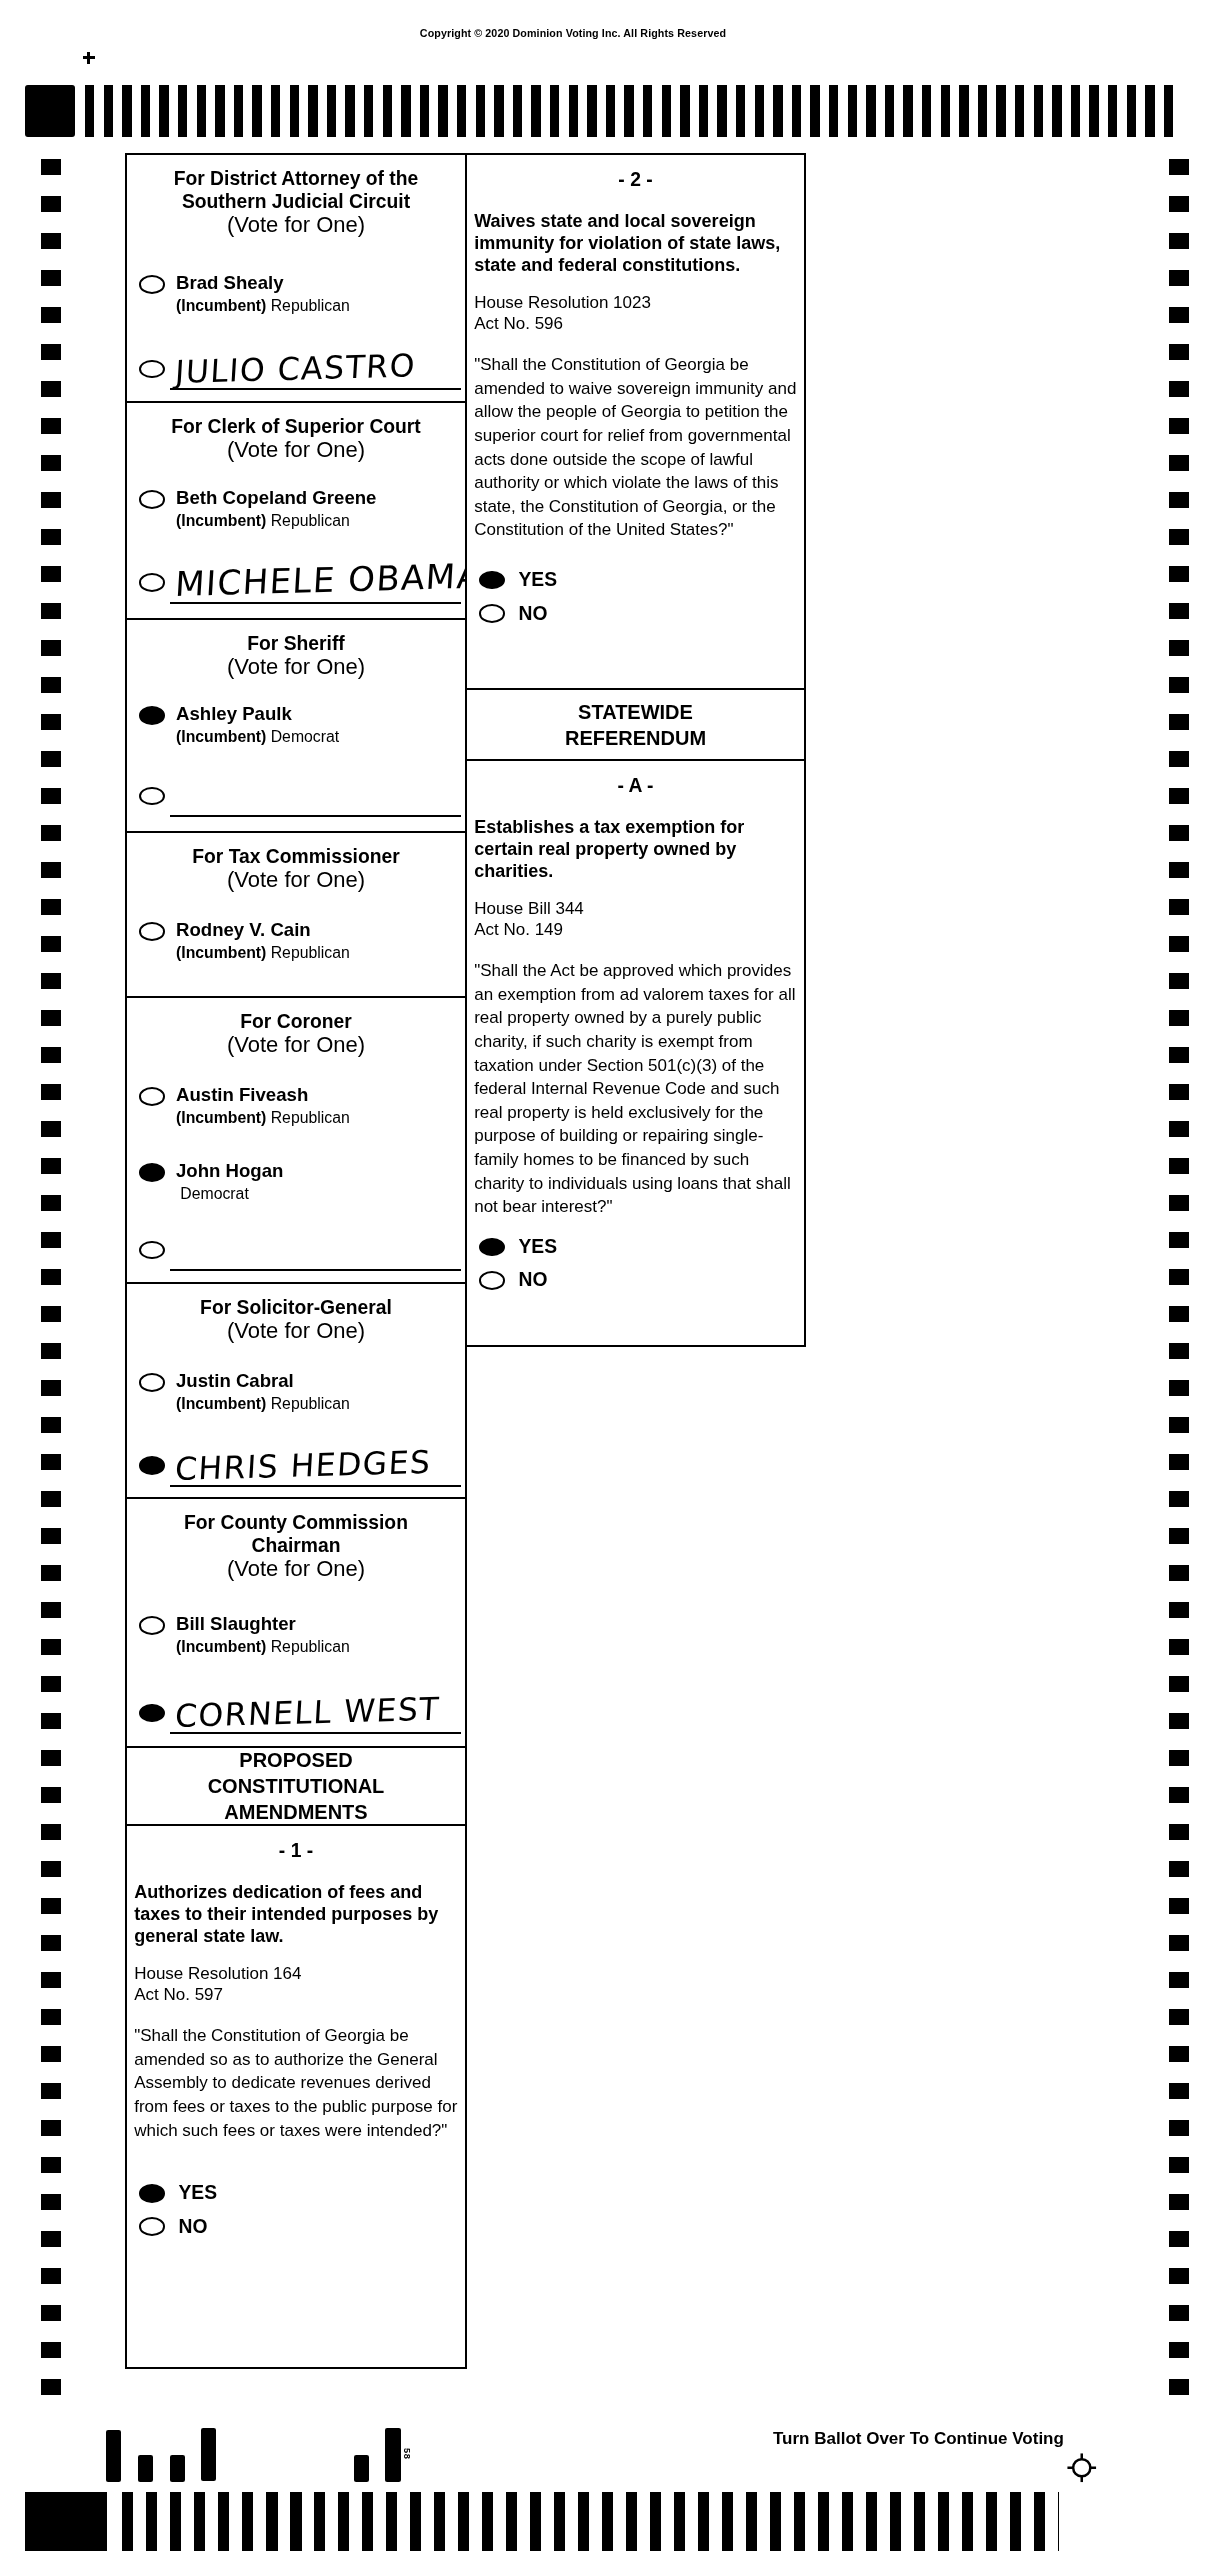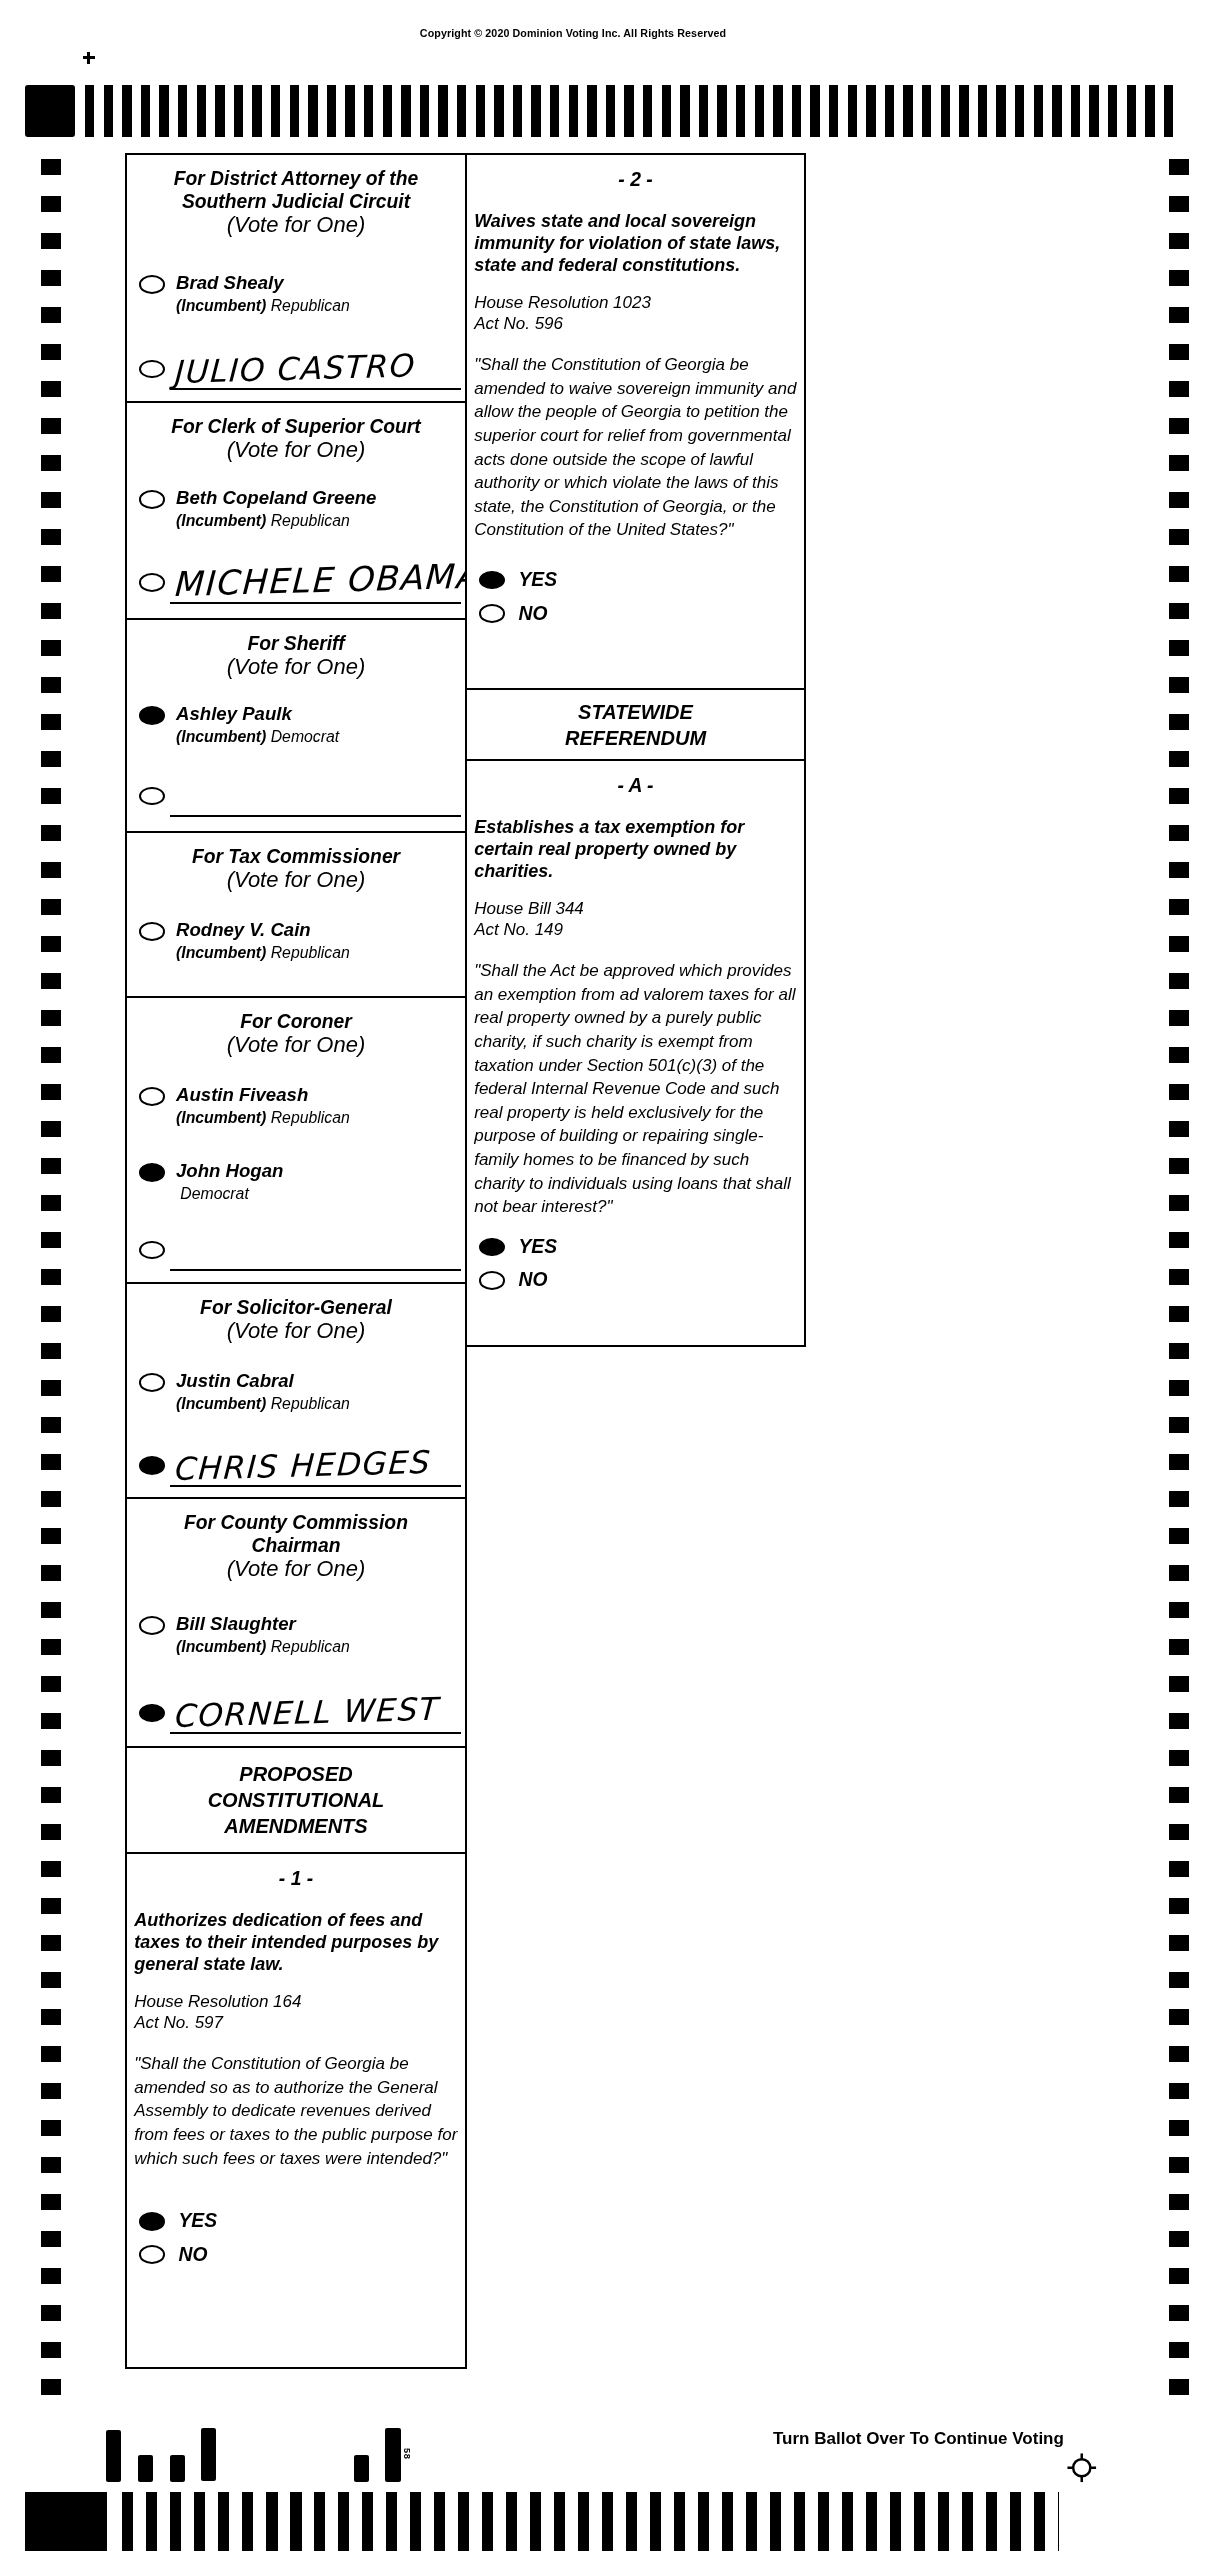--- a/index.html
+++ b/index.html
@@ -30,21 +30,21 @@
   .bc-bar{position:absolute;background:#000;border-radius:2.1px;}
   .card-label{position:absolute;left:402px;top:2448px;font-size:9.3px;font-weight:bold;
     writing-mode:vertical-rl;letter-spacing:0.7px;}
   .turnover{position:absolute;left:773px;top:2429px;font-size:17px;font-weight:bold;}
   .crosshair{position:absolute;left:1066px;top:2452px;}
 
   
   .colbox{position:absolute;background:#fff;border:2.1px solid #000;box-sizing:border-box;}
   .col-left{left:125px;top:153px;width:342px;height:2216px;}
   .col-right{left:467px;top:153px;width:339px;height:1194px;border-left:none;}
-  .sec{box-sizing:border-box;border-bottom:2.1px solid #000;position:relative;overflow:hidden;font-style:italic;}
+  .sec{box-sizing:border-box;border-bottom:2.1px solid #000;position:relative;overflow:hidden;}
   .sec:last-child{border-bottom:none;}
 
   .c-title{margin:11.5px 18.6px 0;text-align:center;font-weight:bold;font-size:19.3px;line-height:23px;}
   .c-vote{margin-top:1.4px;text-align:center;font-size:22px;line-height:21.5px;}
   .oval{display:inline-block;width:26px;height:18.6px;border:2.1px solid #000;border-radius:50%;
     background:#fff;box-sizing:border-box;flex:none;}
   .oval.filled{background:#000;}
   .cand-row{display:flex;gap:11.5px;padding-left:11.5px;margin-top:29px;align-items:flex-start;}
   .cand-row .oval{margin-top:2.9px;}
   .cand-name{font-size:18.6px;font-weight:bold;line-height:21.5px;}
@@ -222,21 +222,21 @@
       <div class="wi-row" style="margin-top:36px">
         <span class="oval filled"></span>
         <div class="wi-area">
           <div class="hand">CORNELL WEST</div>
           <div class="wi-line"></div>
           <div class="wi-label">Write-in</div>
         </div>
       </div>
     </section>
 
-    <section class="sec hdr" style="height:106px">
+    <section class="sec hdr" style="height:78px">
       <div class="hdr-text">PROPOSED CONSTITUTIONAL AMENDMENTS</div>
     </section>
 
     <section class="sec" style="height:463px">
       <div class="m-number">- 1 -</div>
       <div class="m-summary">Authorizes dedication of fees and taxes to their intended purposes by general state law.</div>
       <div class="m-refs">
         <div class="m-ref">House Resolution 164</div>
         <div class="m-ref">Act No. 597</div>
       </div>

